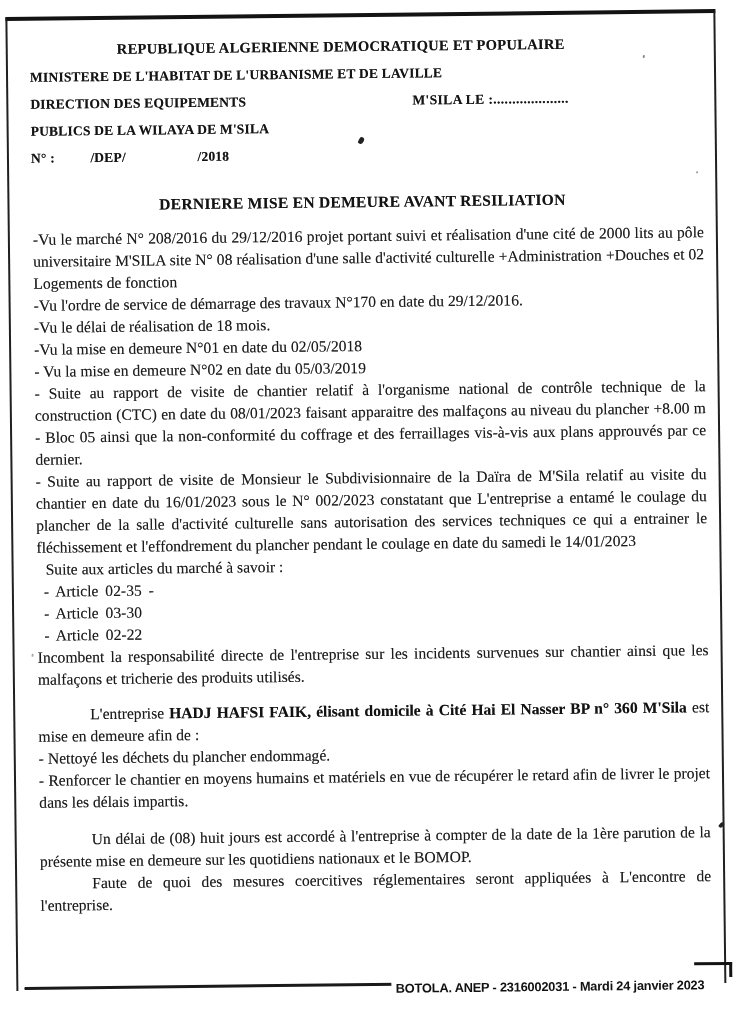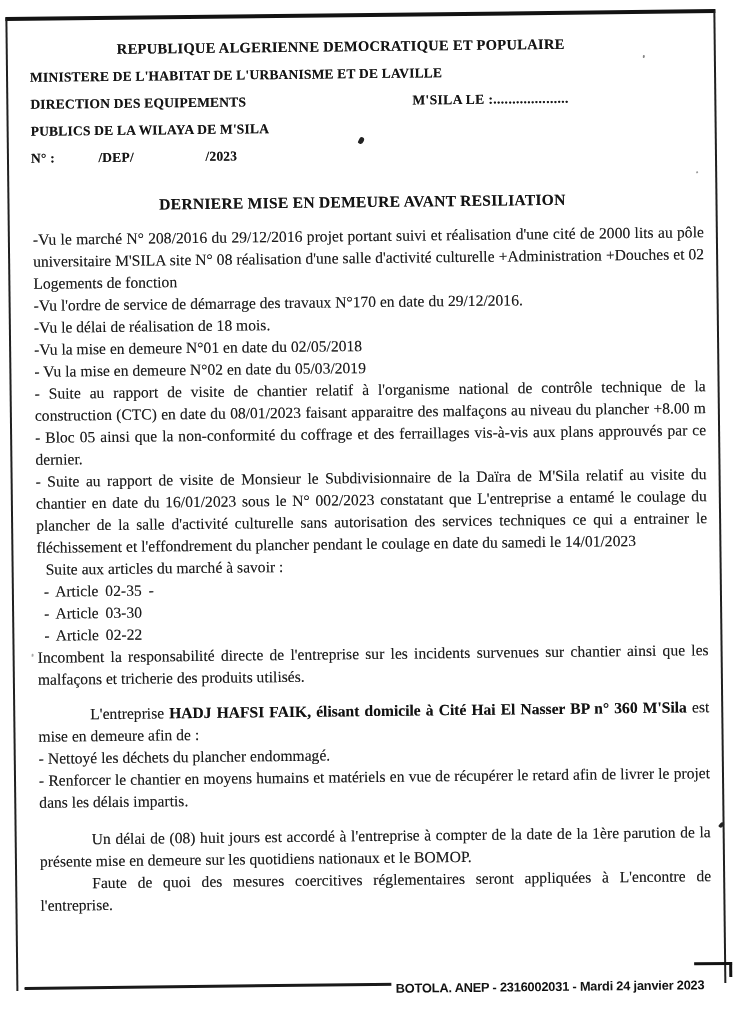--- a/index.html
+++ b/index.html
@@ -53,21 +53,21 @@
     letter-spacing: 0.2px;
   }
   .hdr-row { position: relative; }
   .hdr-place-date {
     position: absolute;
     left: 382px;
     top: 0;
     font-size: 13.5px;
     letter-spacing: 0.4px;
   }
-  .ref-dep  { margin-left: 40px; }
+  .ref-dep  { margin-left: 32px; }
   .ref-year { margin-left: 68px; }
   
   .doc-title {
     margin-top: 30px;
     text-align: center;
     font-weight: bold;
     font-size: 15.5px;
     letter-spacing: 0.3px;
     color: #141414;
     text-shadow: 0 0 0.5px rgba(20,20,20,0.55);
@@ -147,21 +147,21 @@
       <div class="hdr-line hdr-row">
         <span>DIRECTION DES EQUIPEMENTS</span>
         <span class="hdr-place-date">M'SILA LE :....................</span>
       </div>
 
       <div class="hdr-line">PUBLICS DE LA WILAYA DE M'SILA</div>
 
       <div class="hdr-line">
         <span>N° :</span>
         <span class="ref-dep">/DEP/</span>
-        <span class="ref-year">/2023</span>
+        <span class="ref-year">/2018</span>
       </div>
     </header>
 
     <div class="doc-title">DERNIERE MISE EN DEMEURE AVANT RESILIATION</div>
 
     <main class="doc-body">
 
       <p>-Vu le marché N° 208/2016 du 29/12/2016 projet portant suivi et réalisation d'une cité de 2000 lits au pôle universitaire M'SILA site N° 08 réalisation d'une salle d'activité culturelle +Administration +Douches et 02 Logements de fonction</p>
 
       <p>-Vu l'ordre de service de démarrage des travaux N°170 en date du 29/12/2016.</p>

